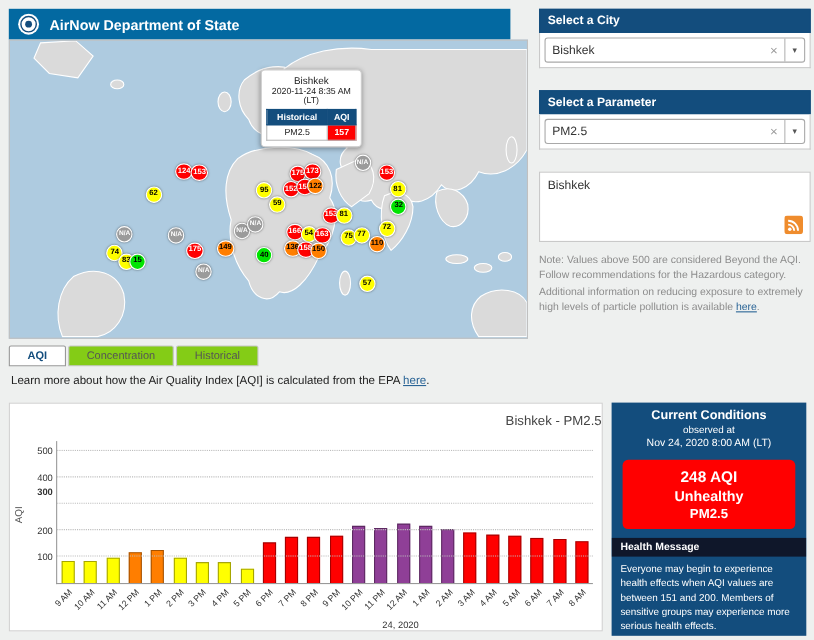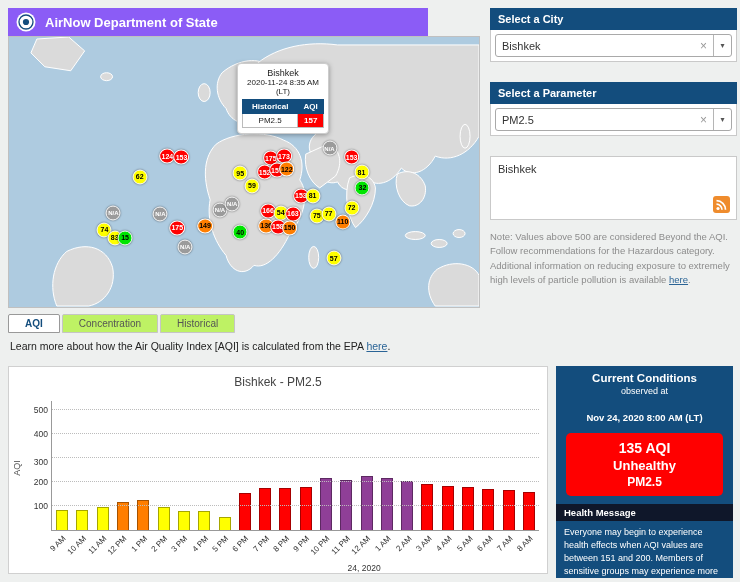--- a/index.html
+++ b/index.html
@@ -1,21 +1,21 @@
 <!DOCTYPE html>
 <html><head>
 <meta charset="utf-8">
 <style>
   * { box-sizing: border-box; }
   html,body { margin:0; padding:0; }
   body { font-family: "Liberation Sans", sans-serif; background:#eef0ef; }
   .page { position:relative; width:740px; height:582px; background:#eef0ef; overflow:hidden; }
 
   
-  .app-header { position:absolute; left:8px; top:8px; width:420px; height:28px; background:#8b5cf6;
+  .app-header { position:absolute; left:8px; top:8px; width:456px; height:28px; background:#0369a1;
     display:flex; align-items:center; padding-left:8px; }
   .seal { width:20px; height:20px; flex:0 0 20px; }
   .app-title { color:#fff; font-weight:bold; font-size:13px; margin-left:9px; }
 
   
   .map { position:absolute; left:8px; top:36px; width:472px; height:272px; background:#aecbe0;
     border:1px solid #c0c0c0; overflow:hidden; }
   .landmass { position:absolute; left:0; top:0; width:100%; height:100%; }
   .markers { position:absolute; left:0; top:0; width:100%; height:100%; }
   .marker { position:absolute; transform:translate(-50%,-50%); min-width:15px; height:15px; line-height:12px;
@@ -50,29 +50,29 @@
   .sel-sep { width:1px; height:21px; background:#b5b5b5; }
   .sel-arrow { width:17px; text-align:center; font-size:8px; color:#555; cursor:pointer; }
   .feed-box { position:relative; background:#fff; border:1px solid #c9c9c9; height:64px; margin-bottom:10px; }
   .feed-city { font-size:11px; color:#333; padding:6px 7px; display:block; text-align:left; }
   .rss-icon { position:absolute; right:6px; bottom:6px; width:17px; height:17px; cursor:pointer; }
   .note { font-size:9.5px; color:#8c8c8c; line-height:1.5; margin:0; text-align:left; }
   a.link { color:#2a6496; text-decoration:underline; cursor:pointer; }
 
   
   .tabs { position:absolute; left:8px; top:314px; display:flex; gap:2px; }
-  .tab { padding:3px 16px; font-size:10px; background:#bef264; color:#555; border:1px solid #c5c5c5;
+  .tab { padding:3px 16px; font-size:10px; background:#84cc16; color:#555; border:1px solid #c5c5c5;
     border-radius:2px 2px 0 0; cursor:pointer; }
   .tab.active { background:#fff; color:#134d7d; font-weight:bold; border-color:#999; }
   .learn-more { position:absolute; left:10px; top:340px; font-size:10.5px; color:#222; }
 
   
   .chart-panel { position:absolute; left:8px; top:366px; width:540px; height:208px; background:#fff;
     border:1px solid #d0d0d0; }
-  .chart-title { text-align:center; font-size:12px; color:#444; margin-top:8px; }
+  .chart-title { text-align:right; font-size:12px; color:#444; margin-top:8px; }
   .ylabel { position:absolute; left:0px; top:96px; transform:rotate(-90deg); font-size:9px; color:#555; }
   .plot { position:absolute; left:42px; top:34px; width:488px; height:130px; border-left:1px solid #999;
     border-bottom:1px solid #999; }
   .gridline { position:absolute; left:0; right:0; height:0; border-top:1px dotted #bcbcbc; }
   .ytick { position:absolute; left:-34px; width:30px; text-align:right; font-size:8.5px; color:#333; }
   .bars { position:absolute; left:0; right:0; bottom:0; top:0; display:flex; align-items:flex-end; }
   .bar-slot { flex:1; display:flex; justify-content:center; }
   .bar { width:12px; border:1px solid rgba(0,0,0,0.35); border-bottom:none; cursor:pointer; }
   .xlabels { position:absolute; left:42px; top:165px; width:488px; height:42px; display:flex; }
   .xslot { flex:1; position:relative; }
@@ -80,21 +80,21 @@
     font-size:8px; color:#333; white-space:nowrap; }
   .date-label { position:absolute; bottom:1px; font-size:8.5px; color:#333; white-space:nowrap;
     transform:translateX(-50%); }
 
   
   .conditions { position:absolute; left:556px; top:366px; width:177px; height:212px; background:#134d7d;
     color:#fff; overflow:hidden; }
   .cond-header { padding:6px 4px 4px; text-align:center; }
   .cond-title { font-size:11.5px; font-weight:bold; }
   .cond-sub { font-size:9px; margin-top:2px; }
-  .cond-date { font-size:9.5px; font-weight:bold; margin-top:16px; }
+  .cond-date { font-size:9.5px; font-weight:normal; margin-top:1px; }
   .cond-aqi-box { margin:6px 10px 8px; background:#ff0000; border-radius:5px; text-align:center; padding:7px 0; }
   .cond-aqi { font-size:14px; font-weight:bold; }
   .cond-cat { font-size:13px; font-weight:bold; margin-top:2px; }
   .cond-param { font-size:12px; font-weight:bold; margin-top:2px; }
   .cond-health-header { background:#0f172a; font-size:9.5px; font-weight:bold; padding:3px 8px; }
   .cond-health-text { font-size:9px; line-height:1.45; padding:5px 8px; margin:0; }
 </style>
 </head>
 <body>
 
@@ -317,21 +317,21 @@
           </div>
           <div class="bar-slot">
             <div class="bar" style="height: 38px; background: rgb(255, 0, 0);"></div>
           </div>
         </div>
     <div class="gridline" style="bottom: 24px;"></div>
         <div class="ytick" style="bottom: 19px;">100</div>
         <div class="gridline" style="bottom: 48px;"></div>
         <div class="ytick" style="bottom: 43px;">200</div>
         <div class="gridline" style="bottom: 72px;"></div>
-        <div class="ytick" style="bottom: 63px;">300</div>
+        <div class="ytick" style="bottom: 78px; font-weight: bold;">300</div>
         <div class="gridline" style="bottom: 96px;"></div>
         <div class="ytick" style="bottom: 91px;">400</div>
         <div class="gridline" style="bottom: 120px;"></div>
         <div class="ytick" style="bottom: 115px;">500</div>
       </div>
     <div class="xlabels">
       <div class="date-label" style="left: 64.1667%;">24, 2020</div>
     <div class="xslot">
           <span>9 AM</span>
         </div>
@@ -407,21 +407,21 @@
       </div>
   </section>
 
   <aside class="conditions">
     <div class="cond-header">
       <div class="cond-title">Current Conditions</div>
       <div class="cond-sub">observed at</div>
       <div class="cond-date">Nov 24, 2020 8:00 AM (LT)</div>
     </div>
     <div class="cond-aqi-box">
-      <div class="cond-aqi">135 AQI</div>
+      <div class="cond-aqi">248 AQI</div>
       <div class="cond-cat">Unhealthy</div>
       <div class="cond-param">PM2.5</div>
     </div>
     <div class="cond-health-header">Health Message</div>
     <p class="cond-health-text">Everyone may begin to experience health effects when AQI values are between 151 and 200. Members of sensitive groups may experience more serious health effects.</p>
   </aside>
 
 </div>
 
 </body></html>

